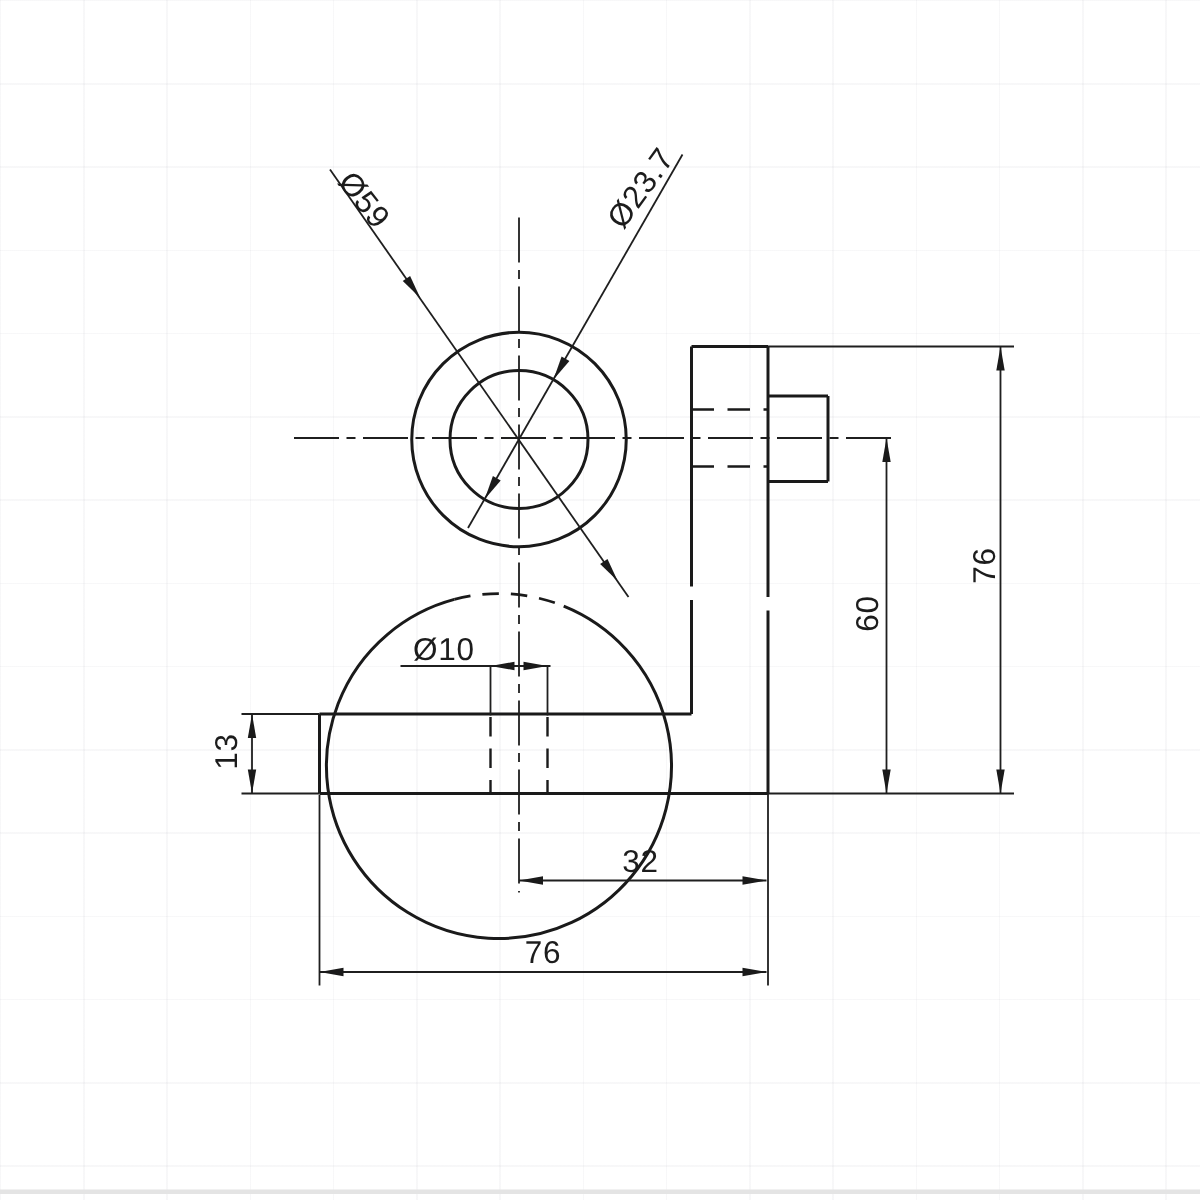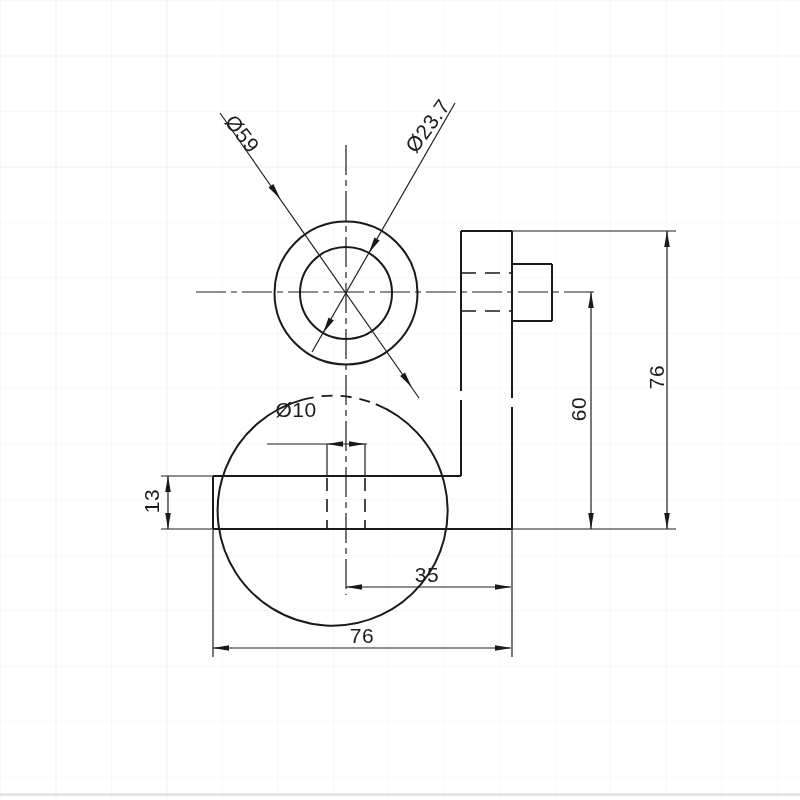--- a/index.html
+++ b/index.html
@@ -124,25 +124,25 @@
 
       <polygon points="667,231 664.2,247 669.8,247"></polygon>
       <polygon points="667,529 664.2,513 669.8,513"></polygon>
     </g>
   </svg>
 
   <div class="dim-label" style="left:242px;top:134px;--r:52deg;">Ø59</div>
 
   <div class="dim-label" style="left:428px;top:126px;--r:-54deg;">Ø23.7</div>
 
-  <div class="dim-label" style="left:296px;top:410px;">Ø10</div>
+  <div class="dim-label" style="left:296px;top:434px;">Ø10</div>
 
   <div class="dim-label" style="left:152px;top:501px;--r:-90deg;">13</div>
 
-  <div class="dim-label" style="left:427px;top:575px;">35</div>
+  <div class="dim-label" style="left:427px;top:575px;">32</div>
 
   <div class="dim-label" style="left:362px;top:636px;">76</div>
 
   <div class="dim-label" style="left:579px;top:409px;--r:-90deg;">60</div>
 
   <div class="dim-label" style="left:657px;top:377px;--r:-90deg;">76</div>
 
   <div class="bottom-edge"></div>
 </div>
 

